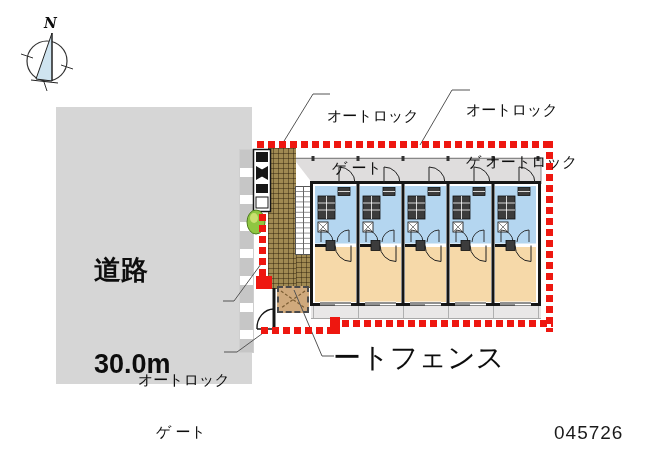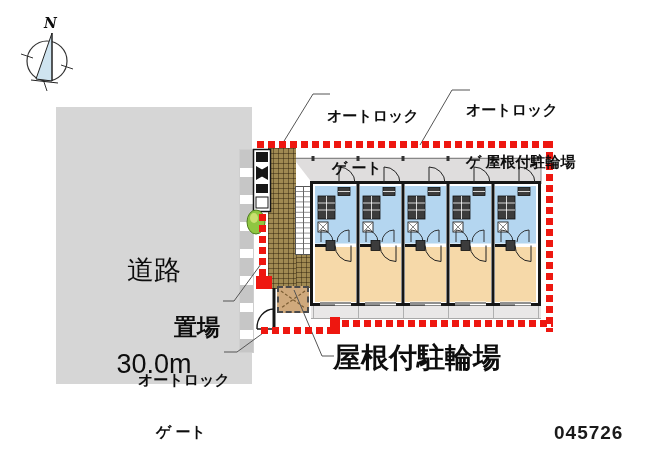--- a/index.html
+++ b/index.html
@@ -31,38 +31,38 @@
   .fence.right{left:546px;top:141px;height:191px;}
   .fence.bottom-right{left:331px;top:320px;width:222px;}
   .fence.bottom-left{left:261px;top:327px;width:76px;}
   .fence.left{left:259px;top:214px;height:74px;}
   .fence-block{background:var(--fence-red);z-index:5;}
   .fence-block.end-left{left:256px;top:276px;width:16px;height:13px;}
   .fence-block.jog{left:330px;top:317px;width:10px;height:17px;}
   
   svg.overlay{left:0;top:0;z-index:4;pointer-events:none;}
   
-  .lbl{z-index:6;font-weight:700;line-height:1.16;white-space:pre;color:#0d0d0d;}
+  .lbl{z-index:6;font-weight:400;line-height:1.16;white-space:pre;color:#0d0d0d;}
   .lbl-gate-top{left:327px;top:72px;font-size:15px;}
   .lbl-gate-top .l2{margin-left:5px;}
   .lbl-fence{left:466px;top:66px;font-size:15px;}
   .lbl-garbage{left:174px;top:260px;font-size:23px;line-height:1.18;}
   .lbl-gate-bottom{left:138px;top:336px;width:86px;font-size:15px;text-align:center;}
   .lbl-bike{left:333px;top:342px;font-size:28px;}
-  .lbl-number{left:554px;top:422px;font-size:19px;font-weight:700;letter-spacing:1px;color:#1a1a1a;}
+  .lbl-number{left:554px;top:422px;font-size:19px;font-weight:400;letter-spacing:1px;color:#1a1a1a;}
   .lbl-north{left:44px;top:15px;font-size:14px;font-style:italic;font-weight:700;
              font-family:"DejaVu Serif","Liberation Serif",serif;}
 </style>
 </head>
 <body>
 
 <div class="canvas">
 
   <div class="abs road"></div>
-  <div class="abs lbl" style="left:94px;top:192px;width:120px;text-align:center;font-size:27px;font-weight:400;">
+  <div class="abs lbl" style="left:94px;top:192px;width:120px;text-align:left;font-size:27px;font-weight:700;">
     <div>道路</div>
     <div>30.0m</div>
   </div>
 
   <div class="abs sidewalk"></div>
   <div class="abs corridor"></div>
   <div class="abs walkway main"></div>
   <div class="abs walkway ext"></div>
   <div class="abs balcony"></div>
   <div class="abs bike-box"></div>
@@ -242,24 +242,23 @@
   <div class="abs fence-block end-left"></div>
   <div class="abs fence-block jog"></div>
 
   <div class="abs lbl lbl-north">N</div>
   <div class="abs lbl lbl-gate-top">
     <div>オートロック</div>
     <div class="l2">ゲ ート</div>
   </div>
   <div class="abs lbl lbl-fence">
     <div>オートロック</div>
-    <div>ゲ 屋根付駐輪場</div>
+    <div>ゲ オートロック</div>
   </div>
   <div class="abs lbl lbl-garbage">
-    <div>置場</div>
   </div>
   <div class="abs lbl lbl-gate-bottom">
     <div>オートロック</div>
     <div>ゲ ート</div>
   </div>
-  <div class="abs lbl lbl-bike">屋根付駐輪場</div>
+  <div class="abs lbl lbl-bike">ートフェンス</div>
   <div class="abs lbl lbl-number">045726</div>
 </div>
 
 </body></html>

